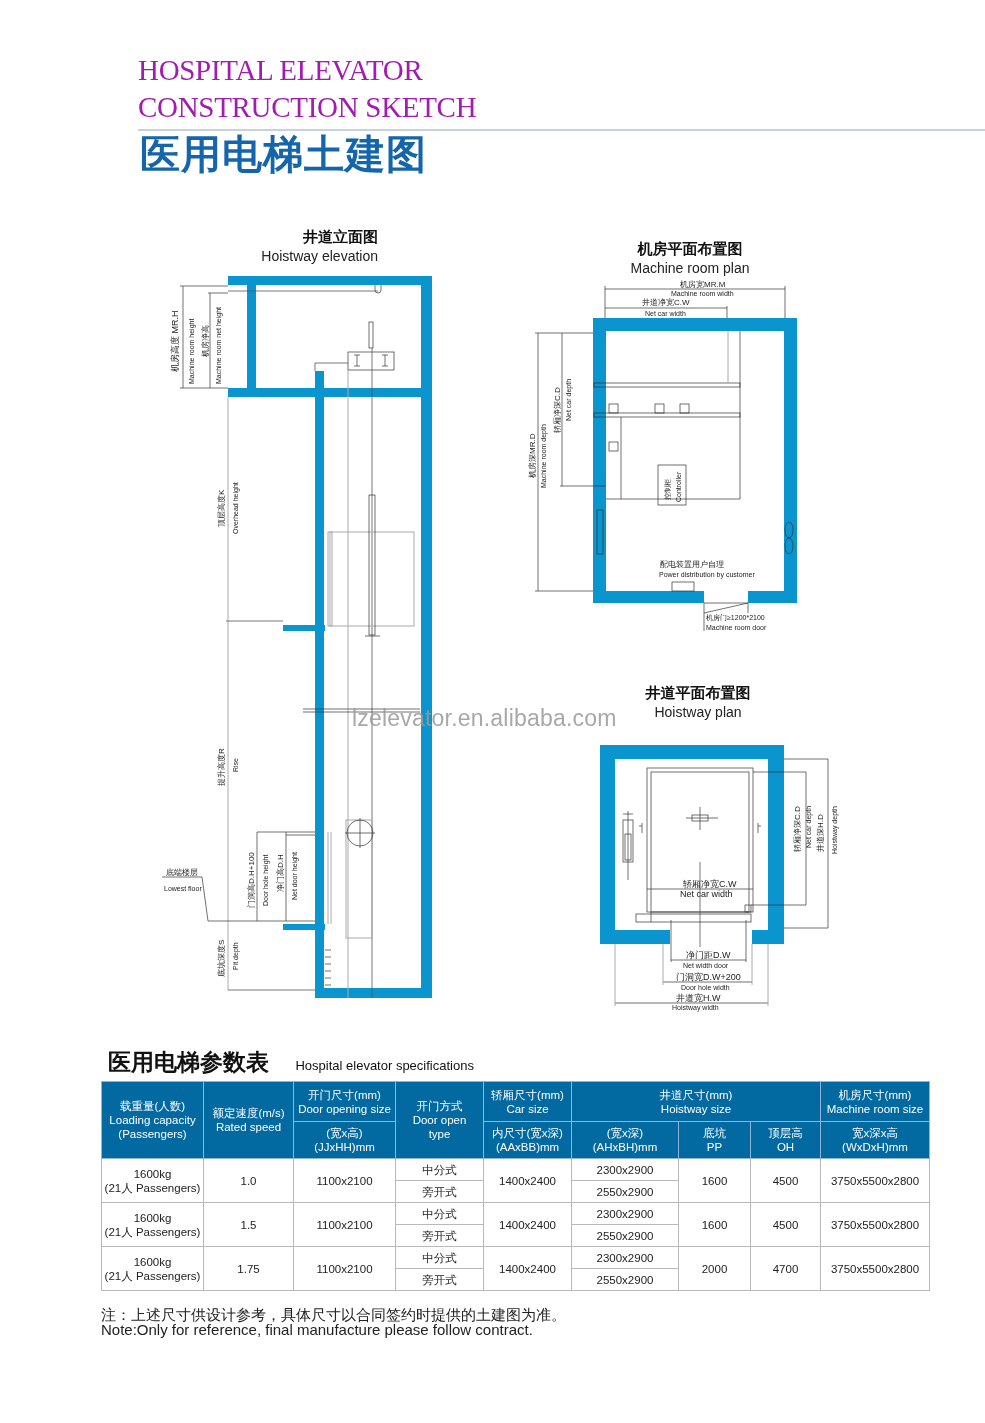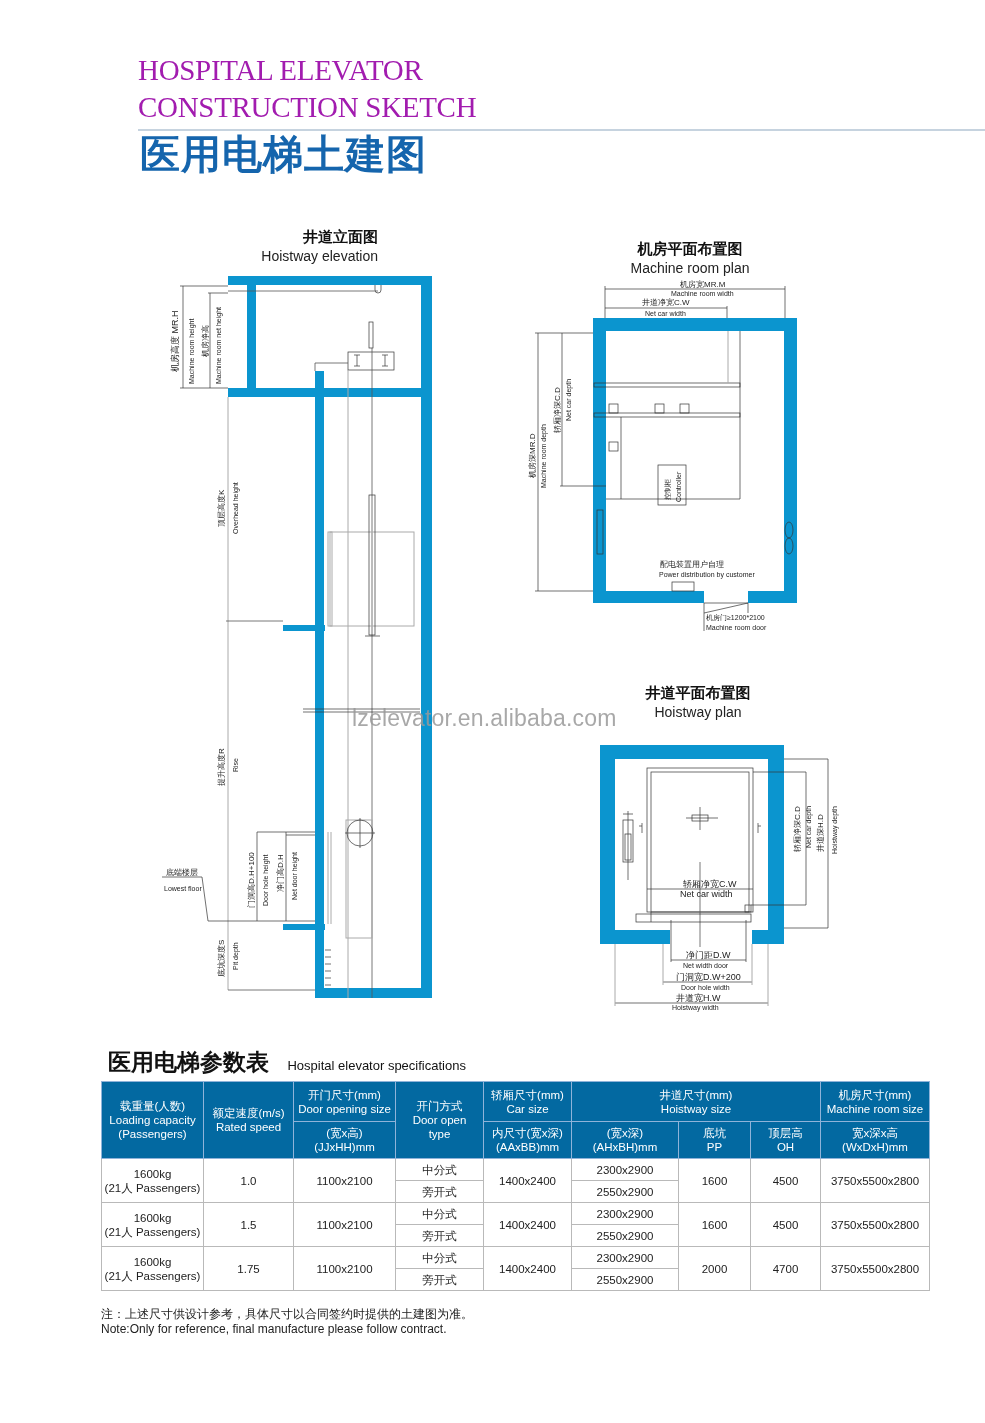--- a/index.html
+++ b/index.html
@@ -7,25 +7,25 @@
   .title-en{position:absolute;left:138px;top:52px;font-family:Liberation Serif, serif;font-size:29px;line-height:37px;color:#a21caf;letter-spacing:-0.3px;}
   .title-rule{position:absolute;left:138px;top:129px;width:847px;height:2px;background:#c6d3df;}
   .title-cn{position:absolute;left:140px;top:128px;font-family:"DejaVu Sans",sans-serif;font-size:40px;line-height:52px;color:#1565ad;font-weight:bold;letter-spacing:1px;}
   .dtitle{position:absolute;text-align:center;}
   .dtitle .cn{font-family:"DejaVu Serif",serif;font-weight:bold;font-size:15px;color:#111;line-height:19px;}
   .dtitle .en{font-size:14px;color:#222;line-height:18px;}
   svg{position:absolute;left:0;top:0;}
   .watermark{position:absolute;left:352px;top:698px;font-size:23px;color:#999;opacity:0.85;letter-spacing:0.2px;margin-top:7px;}
   .spec-title{position:absolute;left:108px;top:1047px;}
   .spec-title .cn{font-size:23px;font-weight:bold;color:#111;}
-  .spec-title .en{font-size:13px;color:#111;margin-left:14px;}
+  .spec-title .en{font-size:13px;color:#111;margin-left:22px;}
   table.spec{position:absolute;left:101px;top:1081px;width:828px;border-collapse:collapse;font-size:11.5px;table-layout:fixed;}
   table.spec th{background:#0369a1;color:#fff;font-weight:normal;border:1px solid #8fb3d9;padding:1px 2px;line-height:14px;text-align:center;vertical-align:middle;}
   table.spec td{border:1px solid #b9b9b9;text-align:center;vertical-align:middle;padding:0 2px;line-height:14px;color:#222;height:21px;}
-  .notes{position:absolute;left:101px;top:1307px;font-size:12px;color:#222;line-height:15px;}
+  .notes{position:absolute;left:101px;top:1307px;font-size:15px;color:#222;line-height:15px;}
 </style>
 </head>
 <body>
 
 <div class="title-en">
   <div>HOSPITAL ELEVATOR</div>
   <div>CONSTRUCTION SKETCH</div>
 </div>
 <div class="title-rule"></div>
 <div class="title-cn">医用电梯土建图</div>

